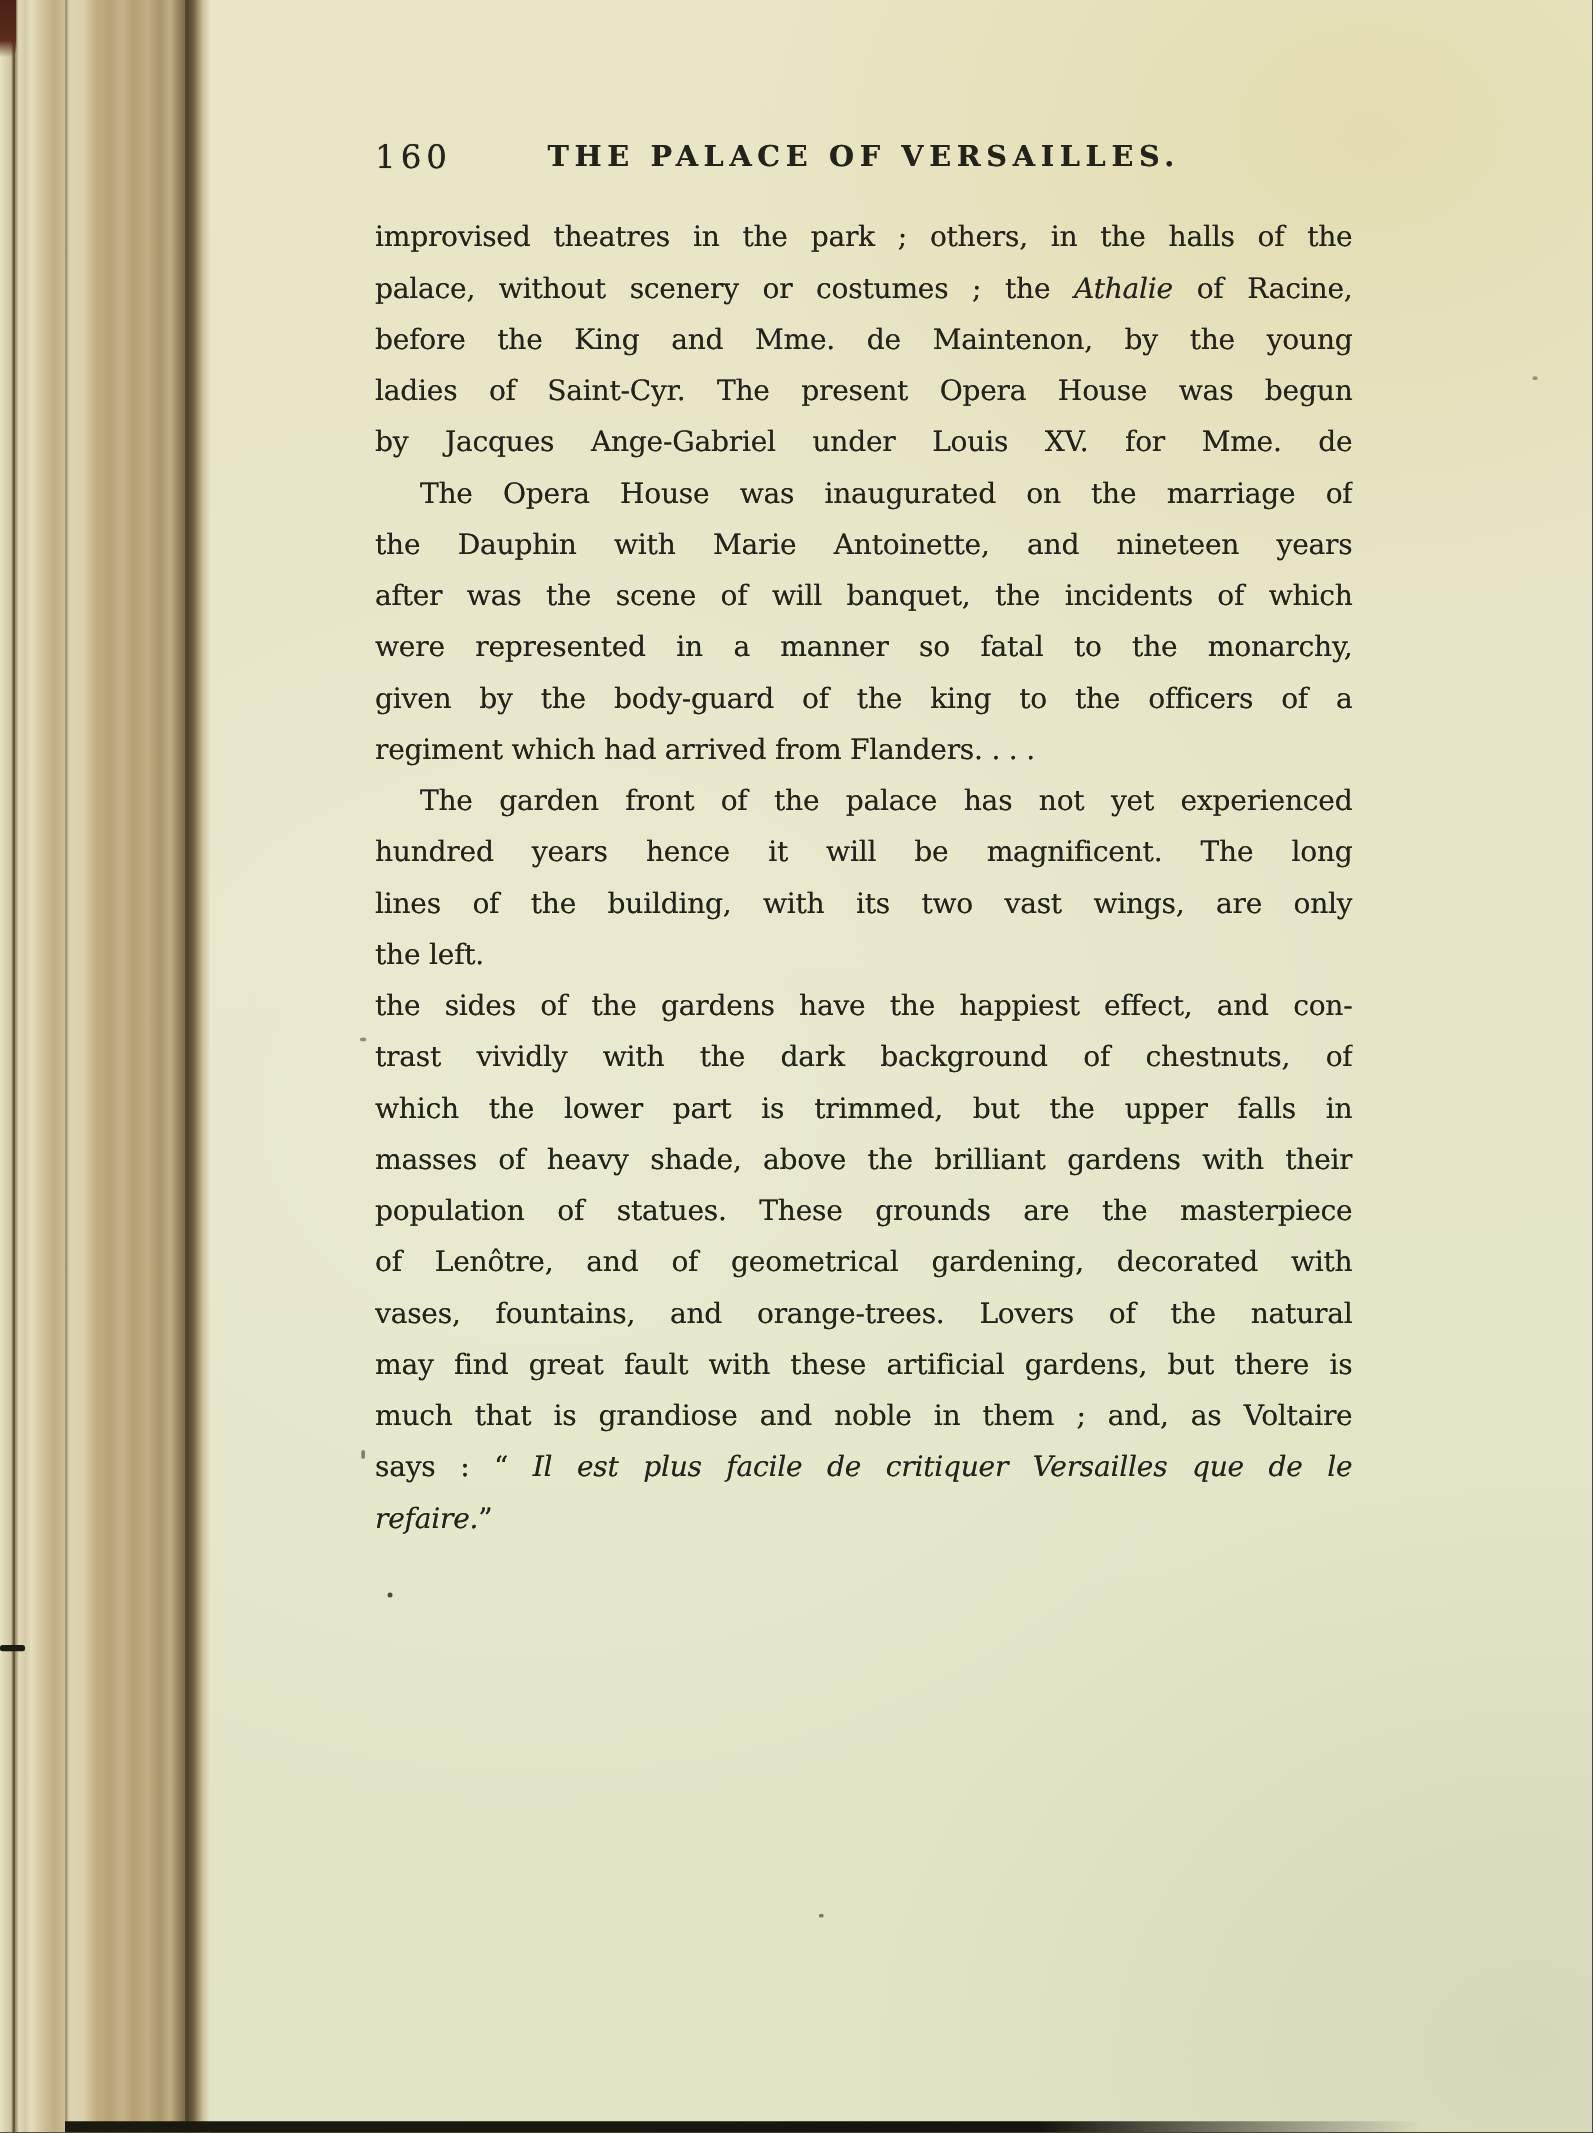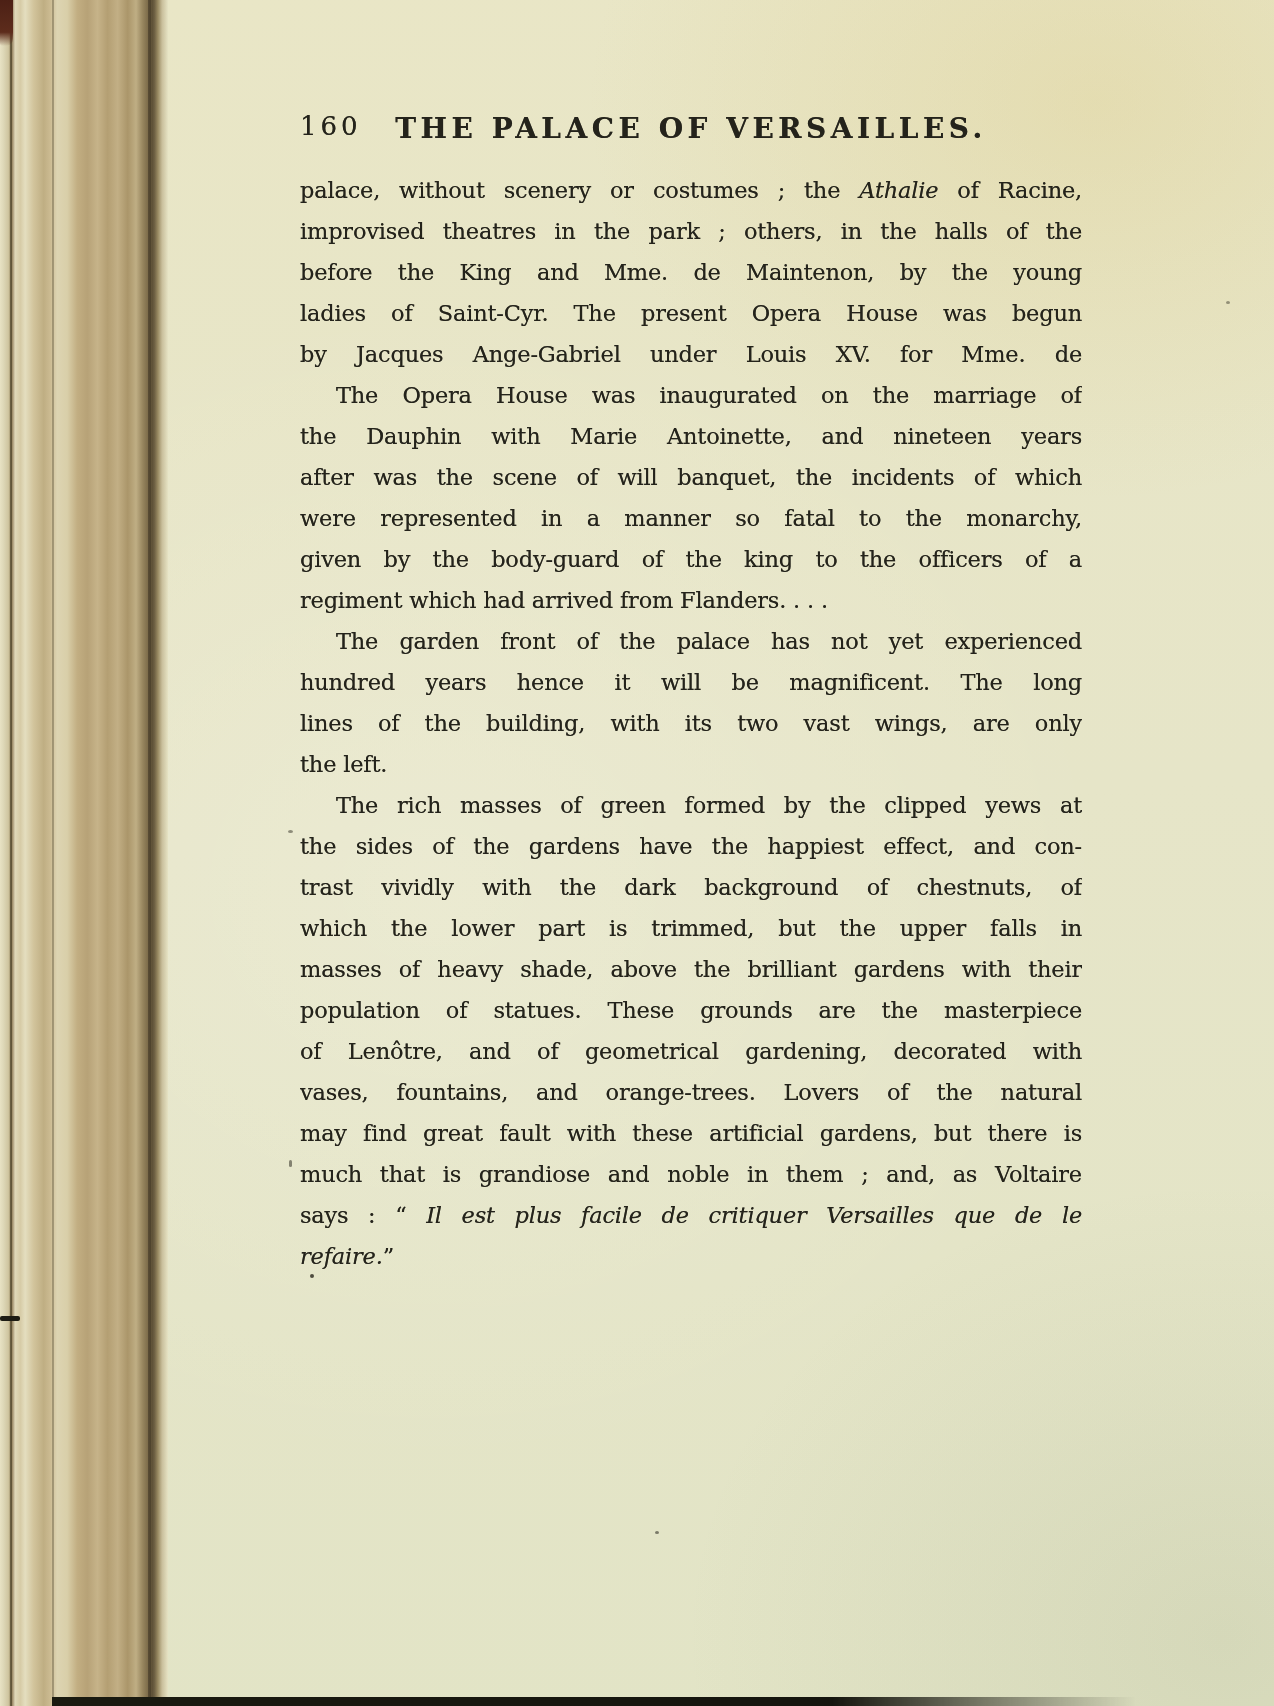--- a/index.html
+++ b/index.html
@@ -54,21 +54,21 @@
   .speck.s5{left:289px;top:1160px;width:3px;height:7px;opacity:.65;border-radius:2px;}
 
   .content{position:absolute;left:300px;top:108px;width:782px;}
   .header{position:relative;height:40px;}
   .page-number{
     position:absolute;left:0;top:3px;
     font-size:26px;letter-spacing:4px;
     text-shadow:0 0 0.6px rgba(36,35,27,0.85);
   }
   .header-title{
-    text-align:center;font-size:28px;font-weight:700;letter-spacing:4.5px;
+    text-align:center;font-size:23px;font-weight:700;letter-spacing:4.5px;
     padding-top:4px;
     text-shadow:0 0 0.5px rgba(36,35,27,0.6);
   }
   .text-block{
     margin-top:22px;
     font-size:22.5px;line-height:41px;letter-spacing:-0.2px;
     text-shadow:0 0 0.5px rgba(36,35,27,0.65);
   }
   .paragraph{margin:0;}
   .line{
@@ -98,42 +98,41 @@
   <div class="speck s4"></div>
   <div class="speck s5"></div>
 
   <div class="content">
     <div class="header">
       <span class="page-number">160</span>
       <div class="header-title">THE PALACE OF VERSAILLES.</div>
     </div>
     <div class="text-block">
         <div class="paragraph">
+          <div class="line"><span>improvised theatres in the park ; others, in the halls of the</span></div>
           <div class="line"><span>palace, without scenery or costumes ; the </span><span class="italic">Athalie</span><span> of Racine,</span></div>
-          <div class="line"><span>improvised theatres in the park ; others, in the halls of the</span></div>
           <div class="line"><span>before the King and Mme. de Maintenon, by the young</span></div>
           <div class="line"><span>ladies of Saint-Cyr.  The present Opera House was begun</span></div>
           <div class="line"><span>by Jacques Ange-Gabriel under Louis XV. for Mme. de</span></div>
         </div>
         <div class="paragraph">
           <div class="line indent"><span>The Opera House was inaugurated on the marriage of</span></div>
           <div class="line"><span>the Dauphin with Marie Antoinette, and nineteen years</span></div>
           <div class="line"><span>after was the scene of will banquet, the incidents of which</span></div>
           <div class="line"><span>were represented in a manner so fatal to the monarchy,</span></div>
           <div class="line"><span>given by the body-guard of the king to the officers of a</span></div>
           <div class="line last"><span>regiment which had arrived from Flanders. . . .</span></div>
         </div>
         <div class="paragraph">
           <div class="line indent"><span>The garden front of the palace has not yet experienced</span></div>
           <div class="line"><span>hundred years hence it will be magnificent.  The long</span></div>
           <div class="line"><span>lines of the building, with its two vast wings, are only</span></div>
           <div class="line last"><span>the left.</span></div>
         </div>
         <div class="paragraph">
-          <div class="line indent"><span>The rich masses of green formed by the clipped yews at</span></div>
           <div class="line"><span>the sides of the gardens have the happiest effect, and con-</span></div>
           <div class="line"><span>trast vividly with the dark background of chestnuts, of</span></div>
           <div class="line"><span>which the lower part is trimmed, but the upper falls in</span></div>
           <div class="line"><span>masses of heavy shade, above the brilliant gardens with their</span></div>
           <div class="line"><span>population of statues.  These grounds are the masterpiece</span></div>
           <div class="line"><span>of Lenôtre, and of geometrical gardening, decorated with</span></div>
           <div class="line"><span>vases, fountains, and orange-trees.  Lovers of the natural</span></div>
           <div class="line"><span>may find great fault with these artificial gardens, but there is</span></div>
           <div class="line"><span>much that is grandiose and noble in them ; and, as Voltaire</span></div>
           <div class="line"><span>says : “ </span><span class="italic">Il est plus facile de critiquer Versailles que de le</span></div>

